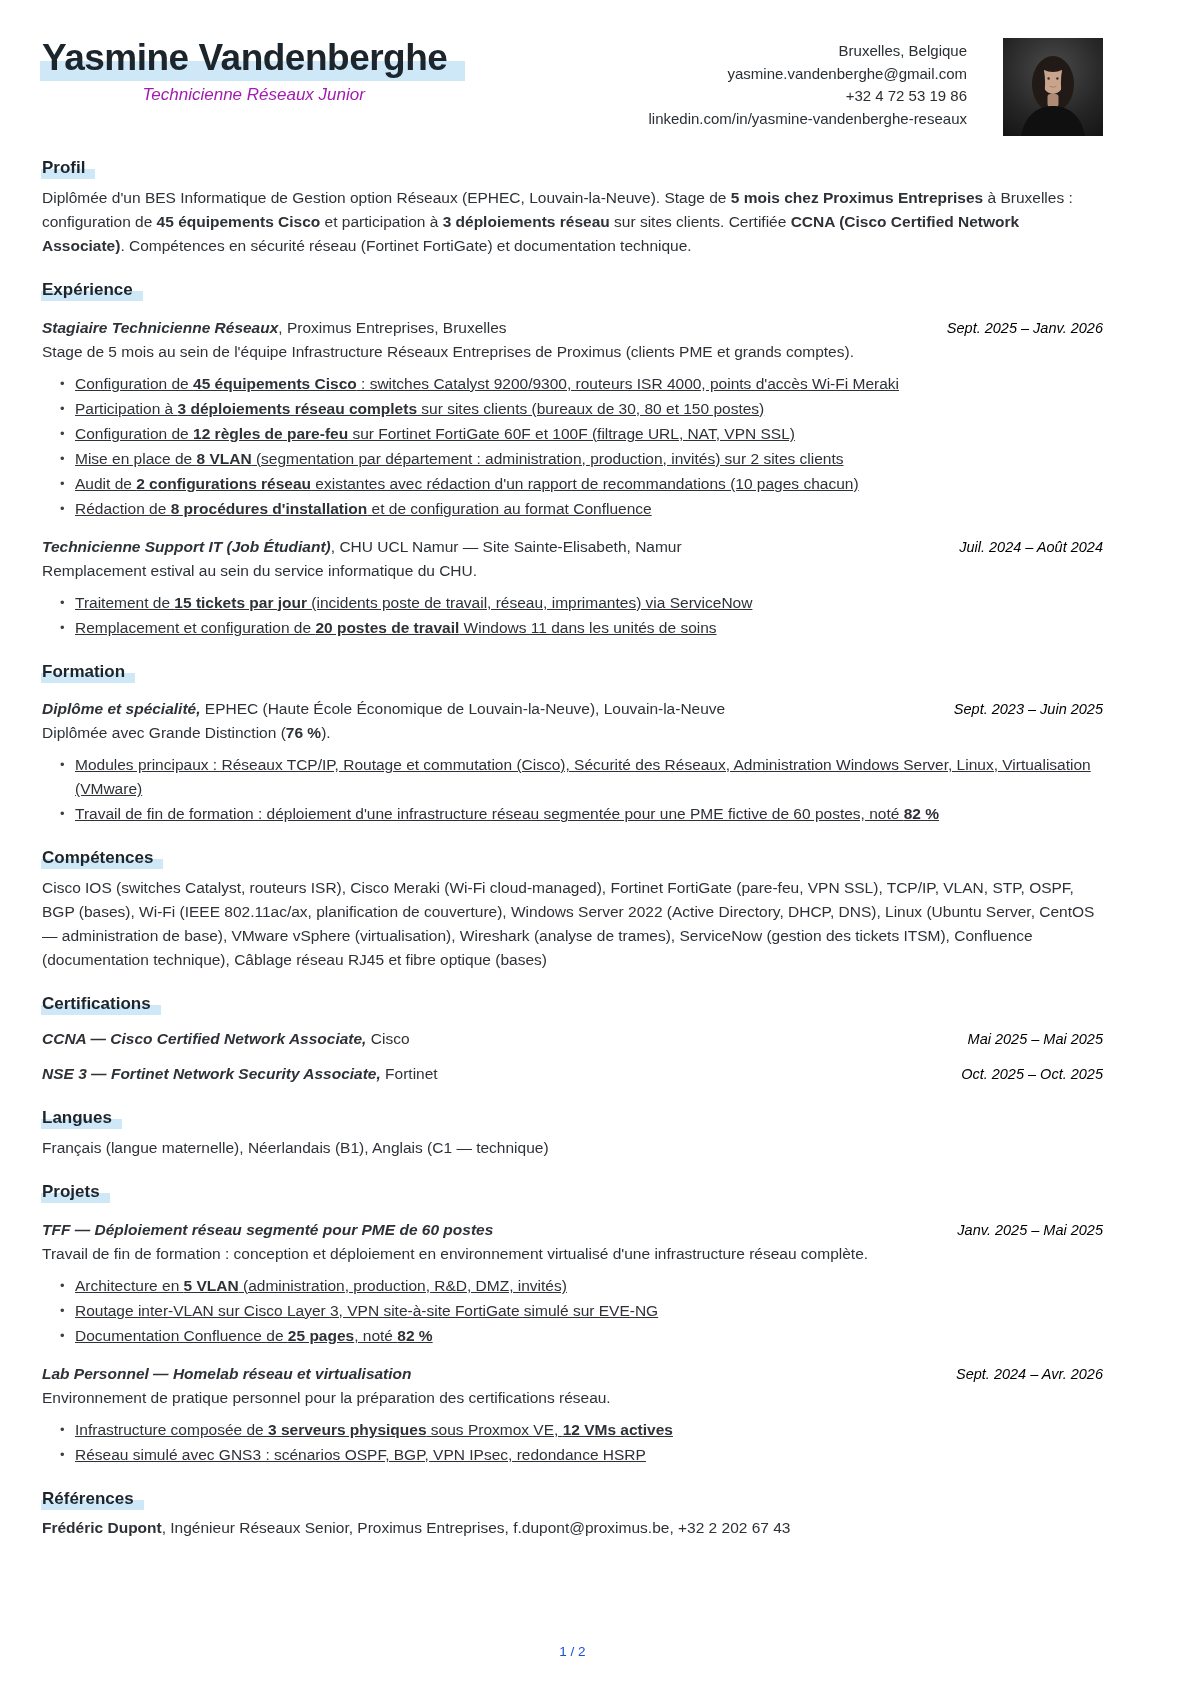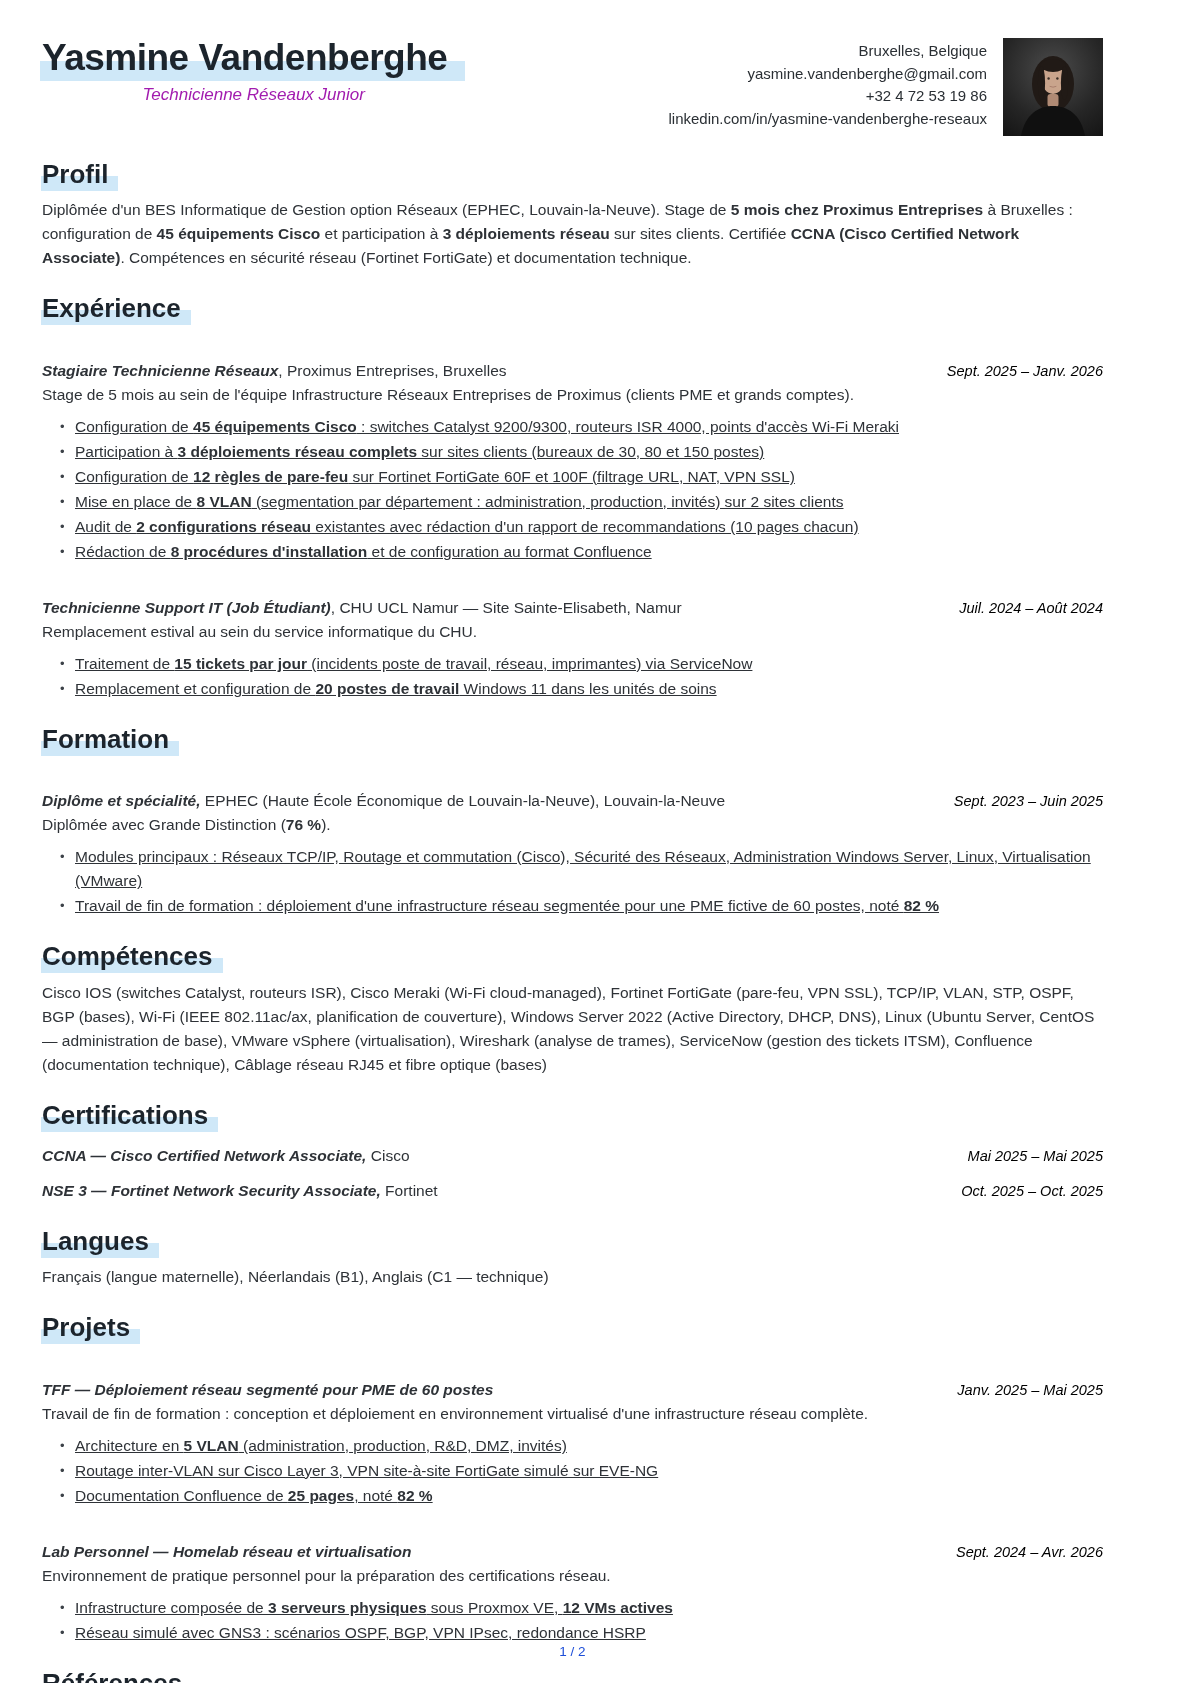--- a/index.html
+++ b/index.html
@@ -25,39 +25,39 @@
   .header{display:flex;justify-content:space-between;align-items:flex-start;}
   h1{
     margin:0;font-size:37px;line-height:1.08;font-weight:700;
     color:var(--ink);letter-spacing:-0.5px;white-space:nowrap;
   }
   .hl-name{
     background:linear-gradient(180deg, rgba(207,232,248,0) 54%, var(--highlight) 54%);
     padding:0 18px 3px 2px;margin-left:-2px;
   }
   .subtitle{margin-top:7px;font-style:italic;font-size:17px;color:#a21caf;text-align:center;}
-  .header-right{display:flex;gap:16px;align-items:flex-start;}
+  .header-right{display:flex;gap:36px;align-items:flex-start;}
   .contact{
     text-align:right;font-size:15px;line-height:22.5px;color:#2a2f34;padding-top:2px;
   }
   .photo{width:100px;height:98px;flex:none;}
   .photo svg{display:block;width:100%;height:100%;}
   
   .section{margin-top:20px;}
   h2.shead{
-    margin:0 0 6px 0;font-size:26px;line-height:1.4;font-weight:700;color:var(--ink);
+    margin:0 0 6px 0;font-size:17px;line-height:1.4;font-weight:700;color:var(--ink);
   }
   h2.shead .hl{
     background:linear-gradient(180deg, rgba(207,232,248,0) 52%, var(--highlight) 52%);
     padding:0 10px 2px 1px;margin-left:-1px;
   }
   .body{font-size:15.5px;line-height:24px;margin:0;color:var(--text);}
   .b{font-weight:700;}
   .i{font-style:italic;}
-  .entry{margin-top:32px;}
+  .entry{margin-top:14px;}
   .entry-head{display:flex;justify-content:space-between;align-items:baseline;gap:24px;}
   .entry-title{flex:1 1 auto;}
   .date{
     flex:none;font-style:italic;font-size:14.5px;color:#000000;white-space:nowrap;
   }
   .bullets{list-style:none;margin:8px 0 0 0;padding:0 0 0 16px;text-decoration:underline;}
   .bullets li{position:relative;padding-left:17px;margin-top:1px;}
   .bullets li::before{
     content:"•";position:absolute;left:2px;top:0;
     font-size:13px;color:#3c4248;

